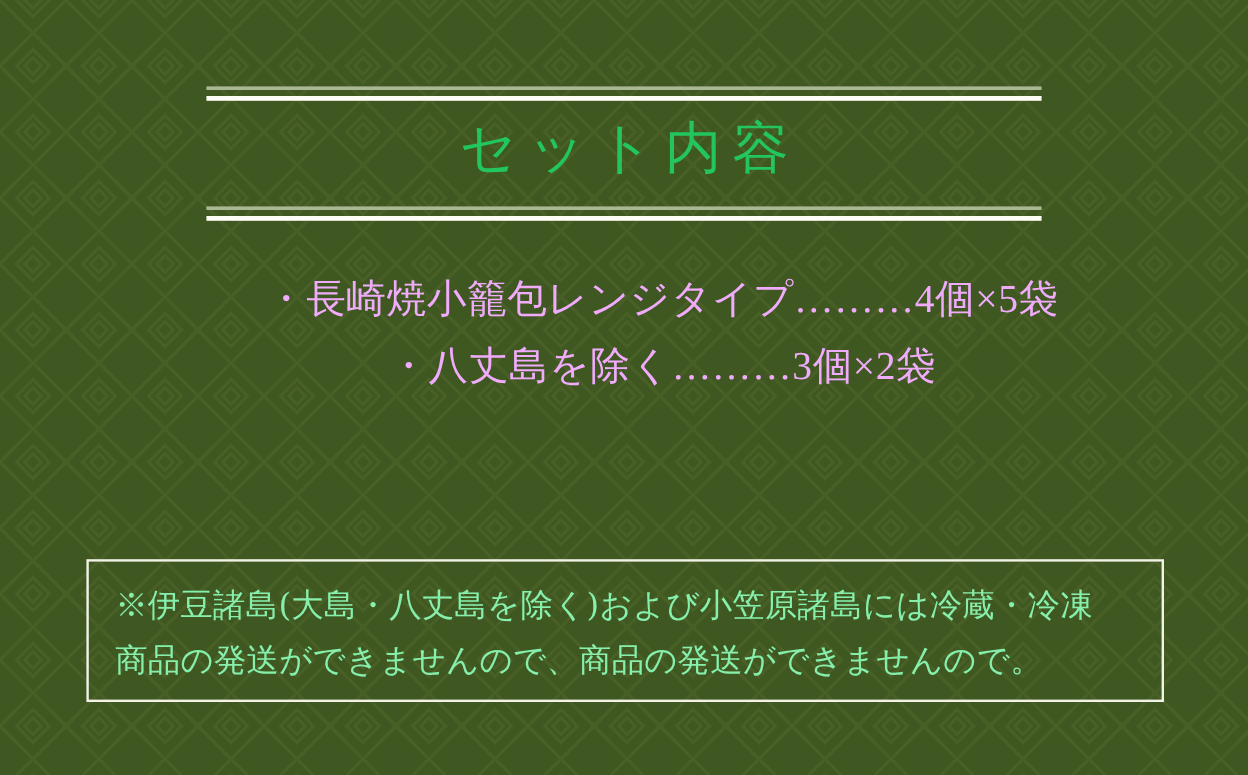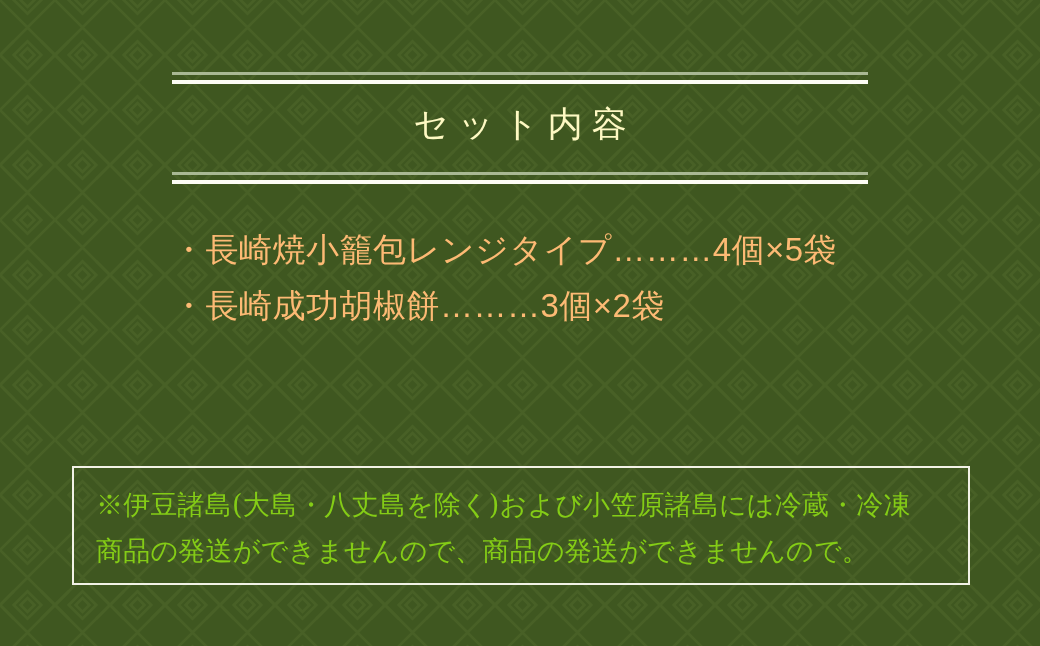--- a/index.html
+++ b/index.html
@@ -60,62 +60,63 @@
     background-color:#fdfdf5;
     width:100%;
   }
 
   #page-title {
     position:absolute;
     top:94px;
     left:0;
     width:1040px;
     text-align:center;
-    color:#fef9c3;
-    font-size:35px;
+    color:#22c55e;
+    font-size:47px;
     line-height:60px;
     letter-spacing:9px;
     text-indent:9px;
     font-weight:400;
     font-family:"DejaVu Serif", serif;
   }
 
   
   #set-list {
     position:absolute;
     top:222px;
     left:172px;
     width:760px;
     list-style:none;
   }
   .set-item {
-    color:#fdba74;
+    color:#f0abfc;
     font-size:33px;
     line-height:56px;
     letter-spacing:0.5px;
     white-space:nowrap;
-    font-family:Liberation Sans, sans-serif;
+    font-family:Liberation Serif, serif;
+    text-align:center;
   }
 
   
   #notice-box {
     position:absolute;
     left:72px;
     top:466px;
     width:898px;
     height:119px;
     border:2px solid #f2f2e6;
     background:transparent;
   }
   #notice-text {
     position:absolute;
     left:22px;
     top:14px;
     right:14px;
-    color:#84cc16;
+    color:#86efac;
     font-size:27px;
     line-height:46px;
     letter-spacing:0.2px;
     font-family:"DejaVu Serif", serif;
   }
   .notice-line { white-space:nowrap; display:block; }
 </style>
 </head>
 <body>
 
@@ -170,21 +171,21 @@
     <h1 id="page-title">セット内容</h1>
 
     <div class="rule-group bot">
       <div class="rule-thin"></div>
       <div class="rule-gap"></div>
       <div class="rule-thick"></div>
     </div>
 
     <ul id="set-list">
       <li class="set-item">・長崎焼小籠包レンジタイプ………4個×5袋</li>
-      <li class="set-item">・長崎成功胡椒餅………3個×2袋</li>
+      <li class="set-item">・八丈島を除く………3個×2袋</li>
     </ul>
 
     <div id="notice-box">
       <div id="notice-text">
         <span class="notice-line">※伊豆諸島(大島・八丈島を除く)および小笠原諸島には冷蔵・冷凍</span>
         <span class="notice-line">商品の発送ができませんので、商品の発送ができませんので。</span>
       </div>
     </div>
 
   </div>

